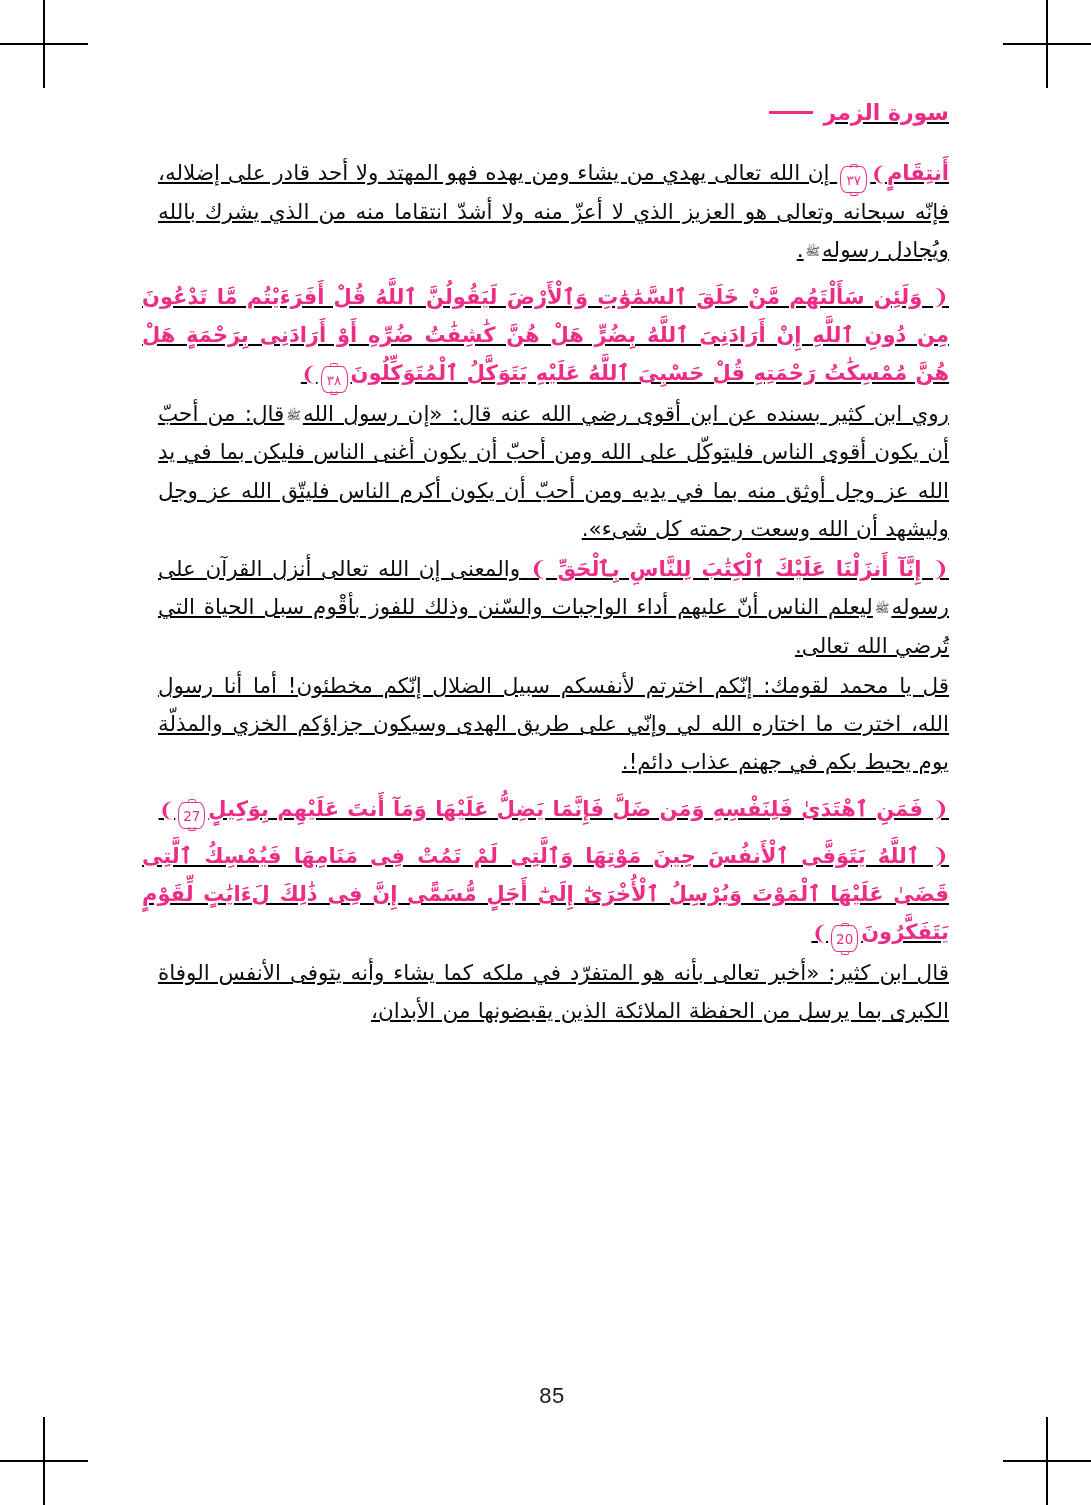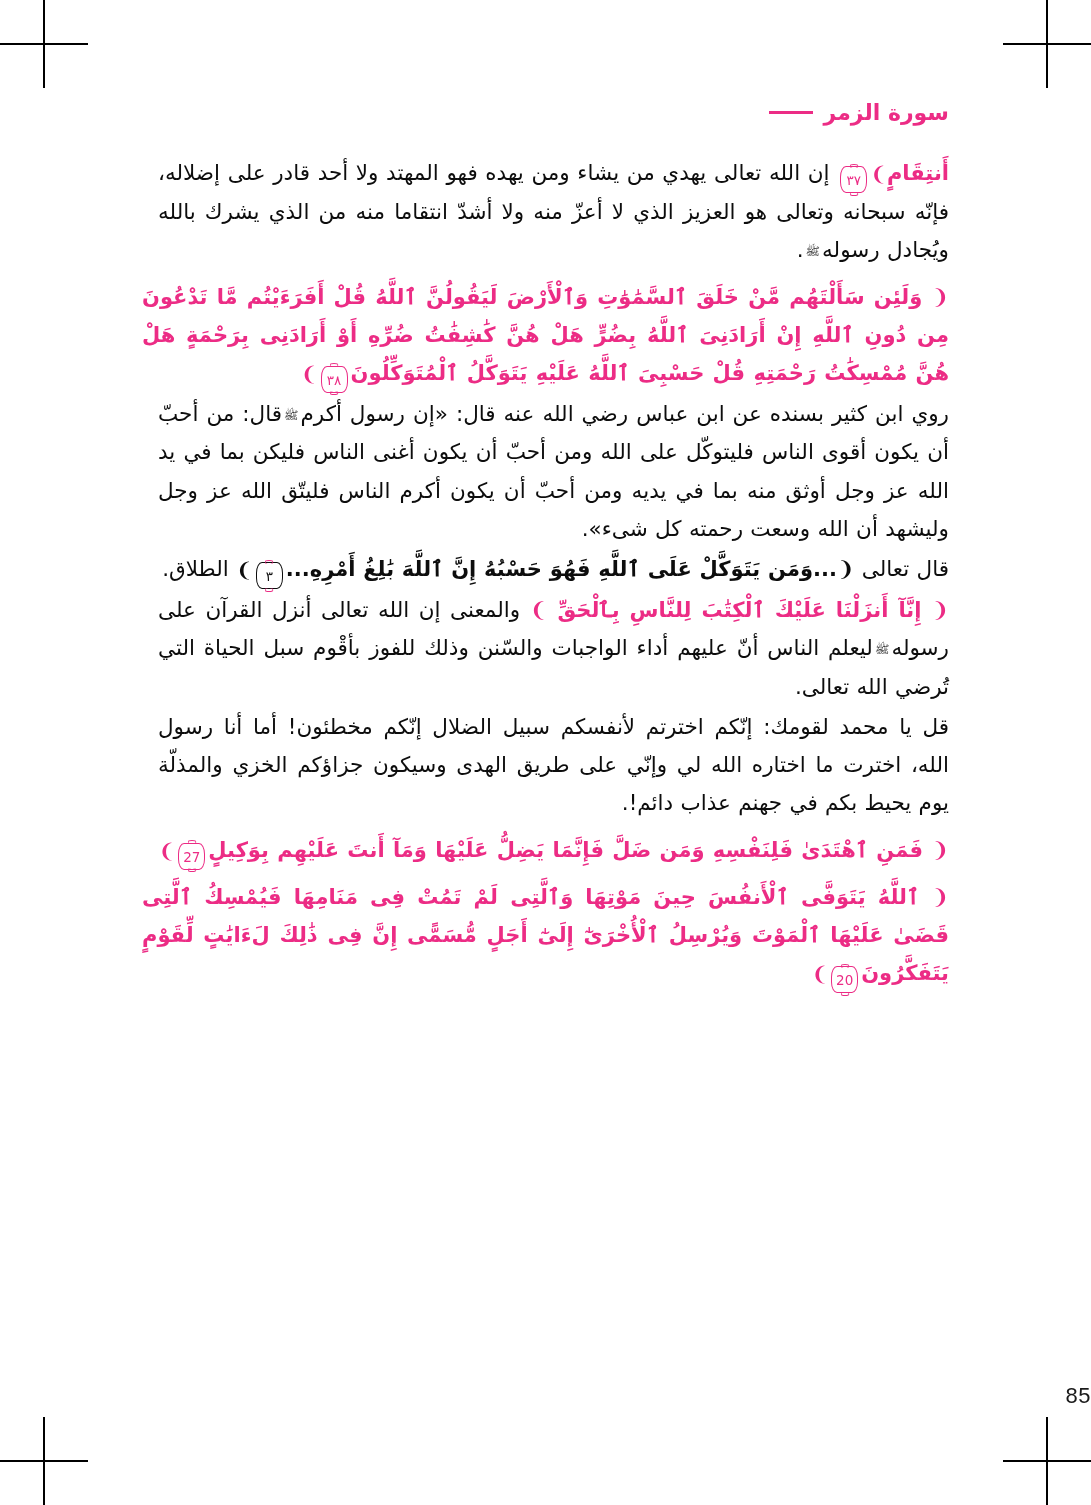--- a/index.html
+++ b/index.html
@@ -38,20 +38,21 @@
   .crop.br-h { right: 0;   bottom: 43px; }
   .crop.br-v { right: 43px; bottom: 0; }
 
   
   .content {
     position: absolute;
     top: 92px;
     right: 142px;
     left: 142px;
     bottom: 120px;
+    text-decoration: underline;
   }
 
   
   .runhead {
     display: flex;
     flex-direction: row;
     align-items: center;
     justify-content: flex-start;
     gap: 10px;
     color: #ec2c85;
@@ -168,21 +169,21 @@
     letter-spacing: -0.5px;
     transform: scaleY(0.92);
   }
 
   
   .folio {
     position: absolute;
     left: 13px;
     right: 0;
     bottom: 96px;
-    text-align: right;
+    text-align: center;
     font-family: "Liberation Sans", sans-serif;
     font-size: 22px;
     color: #1a1a1a;
     letter-spacing: 0.5px;
   }
 </style>
 </head>
 <body>
 
 <div class="page">
@@ -206,46 +207,44 @@
     <p class="para">
       <span class="quran">أَنتِقَامٍ</span><span class="orn">❩</span><span class="ayah">٣٧</span>
       <span>إن الله تعالى يهدي من يشاء ومن يهده فهو المهتد ولا أحد قادر على إضلاله، فإنّه سبحانه وتعالى هو العزيز الذي لا أعزّ منه ولا أشدّ انتقاما منه من الذي يشرك بالله ويُجادل رسوله</span><span class="sallam">ﷺ</span><span>.</span>
     </p>
 
     <p class="verse-block">
       <span>❨ وَلَئِن سَأَلْتَهُم مَّنْ خَلَقَ ٱلسَّمَٰوَٰتِ وَٱلْأَرْضَ لَيَقُولُنَّ ٱللَّهُ قُلْ أَفَرَءَيْتُم مَّا تَدْعُونَ مِن دُونِ ٱللَّهِ إِنْ أَرَادَنِىَ ٱللَّهُ بِضُرٍّ هَلْ هُنَّ كَٰشِفَٰتُ ضُرِّهِ أَوْ أَرَادَنِى بِرَحْمَةٍ هَلْ هُنَّ مُمْسِكَٰتُ رَحْمَتِهِ قُلْ حَسْبِىَ ٱللَّهُ عَلَيْهِ يَتَوَكَّلُ ٱلْمُتَوَكِّلُونَ</span><span class="ayah">٣٨</span><span class="orn">❩</span>
     </p>
 
     <p class="para">
-      <span>روي ابن كثير بسنده عن ابن عباس رضي الله عنه قال: «إن رسول أكرم</span><span class="sallam">ﷺ</span><span>قال: من أحبّ أن يكون أقوى الناس فليتوكّل على الله ومن أحبّ أن يكون أغنى الناس فليكن بما في يد الله عز وجل أوثق منه بما في يديه ومن أحبّ أن يكون أكرم الناس فليتّق الله عز وجل وليشهد أن الله وسعت رحمته كل شىء».</span>
-    </p>
-
-    <p class="para">
-      <span>قال تعالى</span>
-      <span class="quran black">❨...وَمَن يَتَوَكَّلْ عَلَى ٱللَّهِ فَهُوَ حَسْبُهُ إِنَّ ٱللَّهَ بَٰلِغُ أَمْرِهِ...</span><span class="ayah" style="color:#0d0d0d;border-color:#0d0d0d">٣</span><span class="orn black">❩</span>
-      <span>الطلاق.</span>
-    </p>
+      <span>روي ابن كثير بسنده عن ابن أقوى رضي الله عنه قال: «إن رسول الله</span><span class="sallam">ﷺ</span><span>قال: من أحبّ أن يكون أقوى الناس فليتوكّل على الله ومن أحبّ أن يكون أغنى الناس فليكن بما في يد الله عز وجل أوثق منه بما في يديه ومن أحبّ أن يكون أكرم الناس فليتّق الله عز وجل وليشهد أن الله وسعت رحمته كل شىء».</span>
+    </p>
+
 
 
     <p class="para">
       <span class="quran">❨ إِنَّآ أَنزَلْنَا عَلَيْكَ ٱلْكِتَٰبَ لِلنَّاسِ بِٱلْحَقِّ ❩</span>
       <span>والمعنى إن الله تعالى أنزل القرآن على رسوله</span><span class="sallam">ﷺ</span><span>ليعلم الناس أنّ عليهم أداء الواجبات والسّنن وذلك للفوز بأقْوم سبل الحياة التي تُرضي الله تعالى.</span>
     </p>
 
     <p class="para">
       <span>قل يا محمد لقومك: إنّكم اخترتم لأنفسكم سبيل الضلال إنّكم مخطئون! أما أنا رسول الله، اخترت ما اختاره الله لي وإنّي على طريق الهدى وسيكون جزاؤكم الخزي والمذلّة يوم يحيط بكم في جهنم عذاب دائم!.</span>
     </p>
 
     <p class="verse-block">
       <span>❨ فَمَنِ ٱهْتَدَىٰ فَلِنَفْسِهِ وَمَن ضَلَّ فَإِنَّمَا يَضِلُّ عَلَيْهَا وَمَآ أَنتَ عَلَيْهِم بِوَكِيلٍ</span><span class="ayah">27</span><span class="orn">❩</span>
     </p>
 
 
     <p class="verse-block">
       <span>❨ ٱللَّهُ يَتَوَفَّى ٱلْأَنفُسَ حِينَ مَوْتِهَا وَٱلَّتِى لَمْ تَمُتْ فِى مَنَامِهَا فَيُمْسِكُ ٱلَّتِى قَضَىٰ عَلَيْهَا ٱلْمَوْتَ وَيُرْسِلُ ٱلْأُخْرَىٰٓ إِلَىٰٓ أَجَلٍ مُّسَمًّى إِنَّ فِى ذَٰلِكَ لَءَايَٰتٍ لِّقَوْمٍ يَتَفَكَّرُونَ</span><span class="ayah">20</span><span class="orn">❩</span>
     </p>
 
+    <p class="para">
+      <span>قال ابن كثير: «أخبر تعالى بأنه هو المتفرّد في ملكه كما يشاء وأنه يتوفى الأنفس الوفاة الكبرى بما يرسل من الحفظة الملائكة الذين يقبضونها من الأبدان،</span>
+    </p>
 
   </div>
 
   <div class="folio">85</div>
 
 </div>
 
 </body></html>

